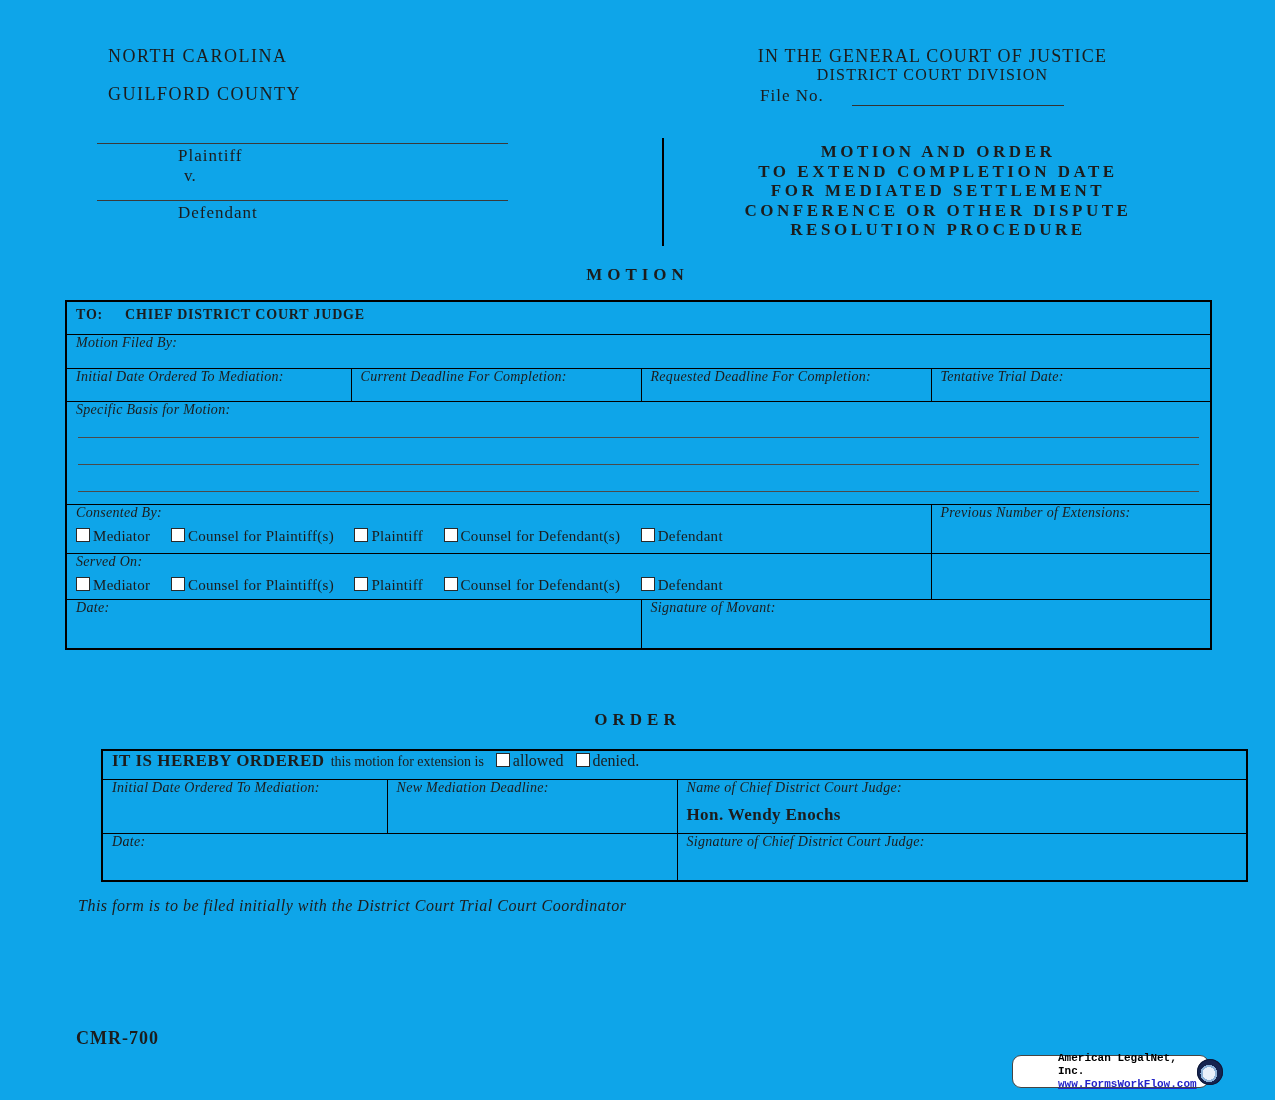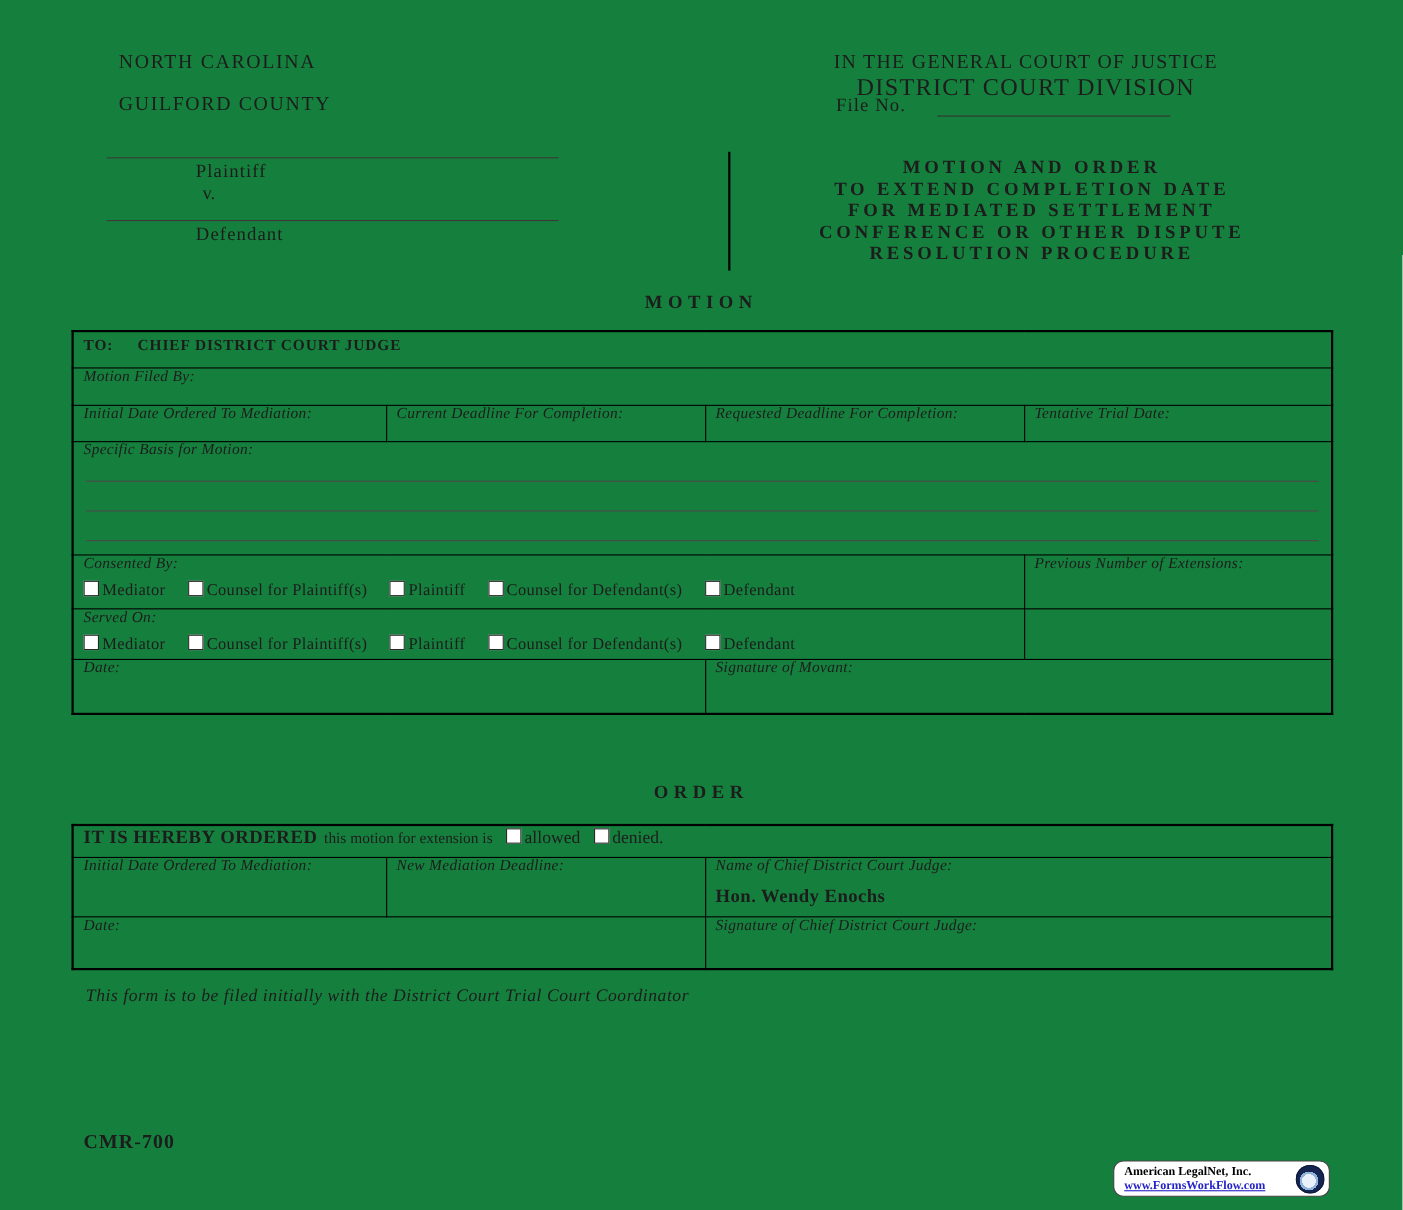--- a/index.html
+++ b/index.html
@@ -1,45 +1,45 @@
 <!DOCTYPE html>
 <html><head>
 <meta charset="utf-8">
 <style>
   html,body{margin:0;padding:0;background:#fff;}
-  .page{position:relative;width:1275px;height:1100px;background:#15803d;
+  .page{position:relative;width:1275px;height:1100px;background:#0ea5e9;
         font-family:"Liberation Serif","DejaVu Serif",serif;color:#1c1c1c;overflow:hidden;}
 
   
   .hdr-state{position:absolute;left:108px;top:46px;font-size:18px;letter-spacing:1.5px;}
   .hdr-county{position:absolute;left:108px;top:84px;font-size:18px;letter-spacing:1.5px;}
   .party-rule{position:absolute;left:97px;width:411px;border-top:1px solid #3a3a3a;height:0;}
   .party-rule.r1{top:143px;} .party-rule.r2{top:200px;}
   .party-plaintiff{position:absolute;left:178px;top:146px;font-size:17px;letter-spacing:1px;}
   .party-v{position:absolute;left:184px;top:166px;font-size:17px;}
   .party-defendant{position:absolute;left:178px;top:203px;font-size:17px;letter-spacing:1px;}
 
   .hdr-court{position:absolute;left:655px;top:46px;width:555px;text-align:center;font-size:18px;letter-spacing:1.2px;}
-  .hdr-division{position:absolute;left:655px;top:66px;width:555px;text-align:center;font-size:22px;letter-spacing:1.2px;}
+  .hdr-division{position:absolute;left:655px;top:66px;width:555px;text-align:center;font-size:16px;letter-spacing:1.2px;}
   .fileno{position:absolute;left:760px;top:86px;font-size:17px;letter-spacing:1px;display:flex;align-items:flex-end;}
   .fileno-line{display:inline-block;width:212px;height:17px;border-bottom:1px solid #333;margin-left:28px;}
 
   .title-block{position:absolute;left:662px;top:138px;width:548px;border-left:2px solid #000;
                padding:4px 0 6px 0;text-align:center;font-weight:bold;font-size:17px;
                letter-spacing:3.5px;line-height:19.5px;}
 
   
   .section-heading{position:absolute;left:65px;width:1145px;text-align:center;
                    font-weight:bold;font-size:17px;letter-spacing:5px;}
   .mh{top:265px;} .oh{top:710px;}
 
   
   table.form{position:absolute;left:65px;width:1145px;border-collapse:collapse;
              table-layout:fixed;border:2px solid #000;}
-  .motion-t{top:300px;} .order-t{top:749px;}
+  .motion-t{top:300px;} .order-t{top:749px;margin-left:36px;}
   table.form td{border:1px solid #000;vertical-align:top;padding:0 9px;font-size:14px;}
   .lbl{font-style:italic;font-size:14px;letter-spacing:0.3px;white-space:nowrap;}
   .to-row{font-weight:bold;font-size:17px;letter-spacing:0.8px;padding-top:5px !important;}
   .to-val{margin-left:22px;}
 
   .basis-line{border-bottom:1px solid #4a4a4a;height:26px;margin:0 2px;}
   .basis-line.first{height:19px;}
 
   .cb{display:inline-block;width:12px;height:12px;border:1.5px solid #2a2a2a;background:#fff;
       margin-right:3px;vertical-align:-1px;}
@@ -53,21 +53,21 @@
   .judge-name{font-weight:bold;font-size:17px;letter-spacing:0.4px;margin-top:9px;font-style:normal;}
 
   .filing-note{position:absolute;left:78px;top:897px;font-style:italic;font-size:16px;letter-spacing:0.5px;}
 
   
   .form-number{position:absolute;left:76px;top:1028px;font-weight:bold;font-size:18px;letter-spacing:1px;}
   .revision{position:absolute;left:1000px;top:1054px;width:200px;text-align:right;font-size:17px;letter-spacing:1px;}
   .aln-badge{position:absolute;left:1012px;top:1055px;width:197px;height:33px;border:1px solid #444;
              border-radius:9px;display:flex;align-items:center;box-sizing:border-box;
              padding:2px 4px 2px 9px;background:#fff;}
-  .aln-text{flex:1;line-height:13px;font-family:Liberation Serif, serif;}
+  .aln-text{flex:1;line-height:13px;font-family:Liberation Mono, monospace;margin-left:36px;}
   .aln-name{font-weight:bold;font-size:11px;color:#000;display:block;}
   .aln-url{font-weight:bold;font-size:11px;color:#2323c8;text-decoration:underline;display:block;cursor:pointer;}
   .aln-globe{width:26px;height:26px;border-radius:50%;flex:0 0 26px;
              background:radial-gradient(circle at 46% 56%, #eaf1fb 0 31%, #8fb3d9 31% 42%, #152450 42% 100%);
              box-shadow:inset 0 0 0 1px #0d1838;}
 </style>
 </head>
 <body>
 
 <div class="page">

